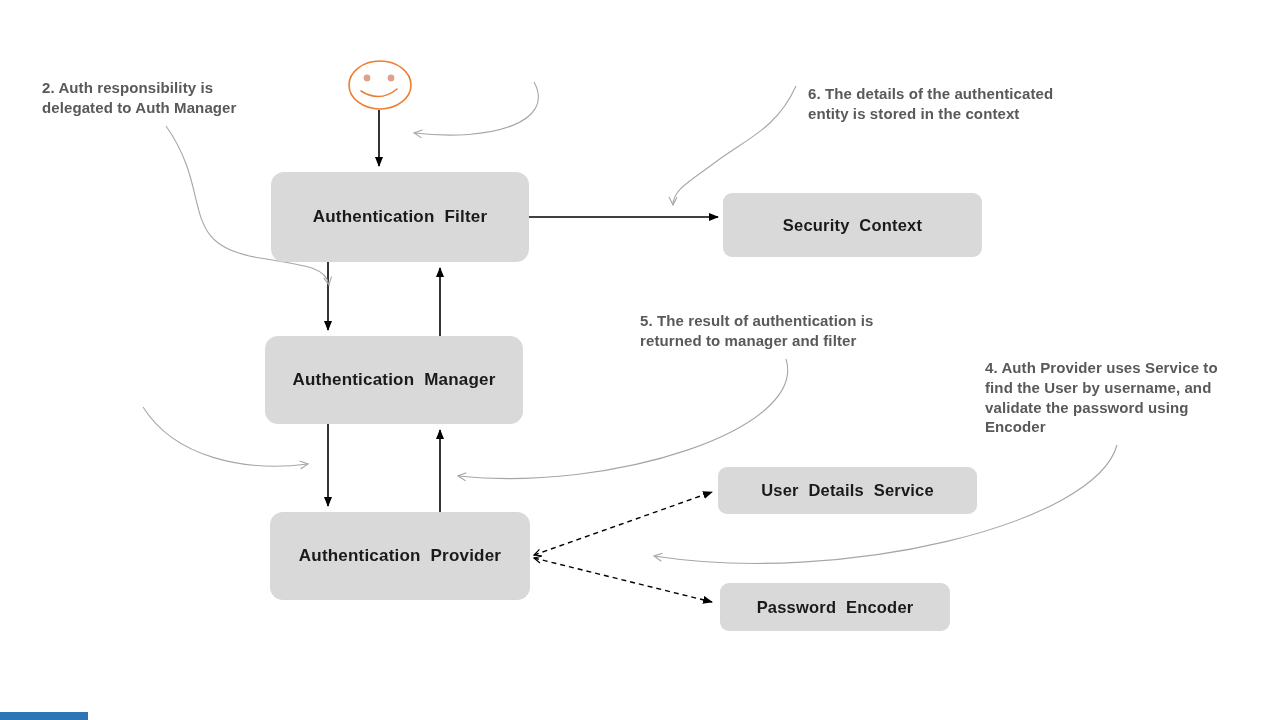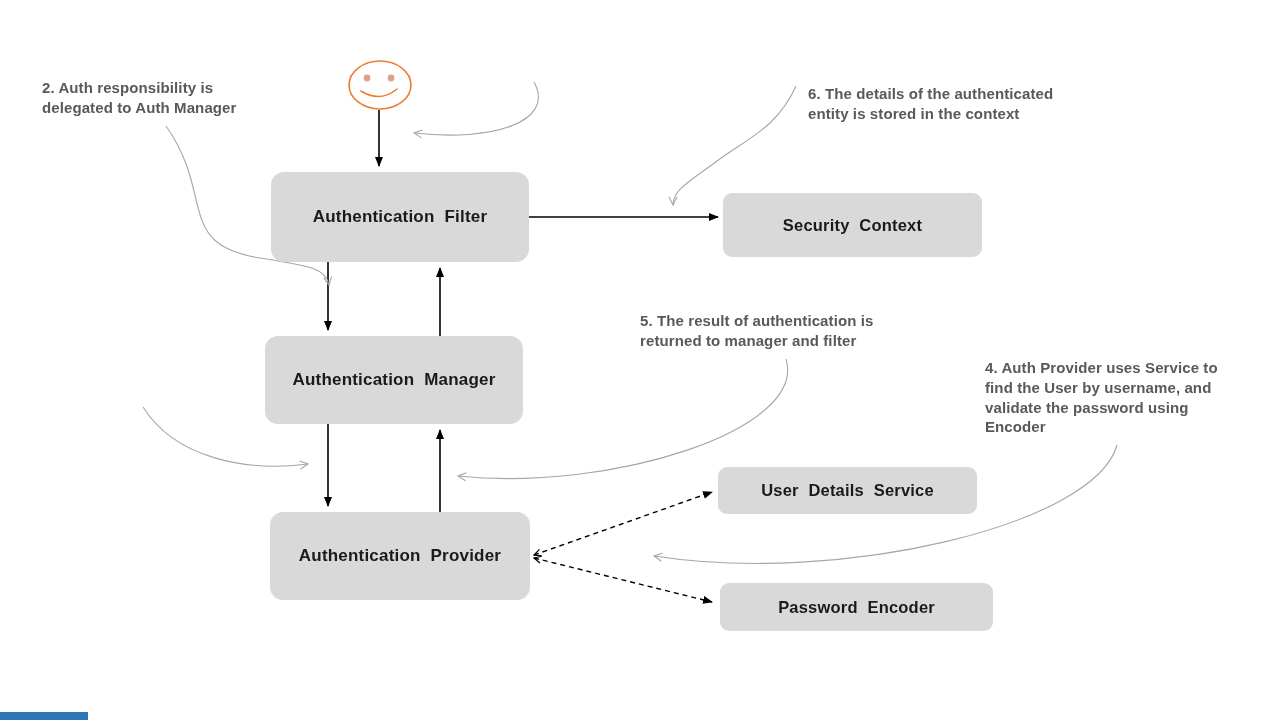--- a/index.html
+++ b/index.html
@@ -93,21 +93,21 @@
   </div>
   <div class="node" style="left:265px;top:336px;width:258px;height:88px;">
     <span>Authentication Manager</span>
   </div>
   <div class="node" style="left:270px;top:512px;width:260px;height:88px;">
     <span>Authentication Provider</span>
   </div>
   <div class="node small" style="left:718px;top:467px;width:259px;height:47px;">
     <span>User Details Service</span>
   </div>
-  <div class="node small" style="left:720px;top:583px;width:273px;height:48px;">
+  <div class="node small" style="left:720px;top:583px;width:230px;height:48px;">
     <span>Password Encoder</span>
   </div>
 
   <div class="note" style="left:42px;top:78px;width:250px;">2. Auth responsibility is
 delegated to Auth Manager</div>
   <div class="note" style="left:985px;top:358px;width:270px;">4. Auth Provider uses Service to
 find the User by username, and
 validate the password using
 Encoder</div>
   <div class="note" style="left:640px;top:311px;width:280px;">5. The result of authentication is

